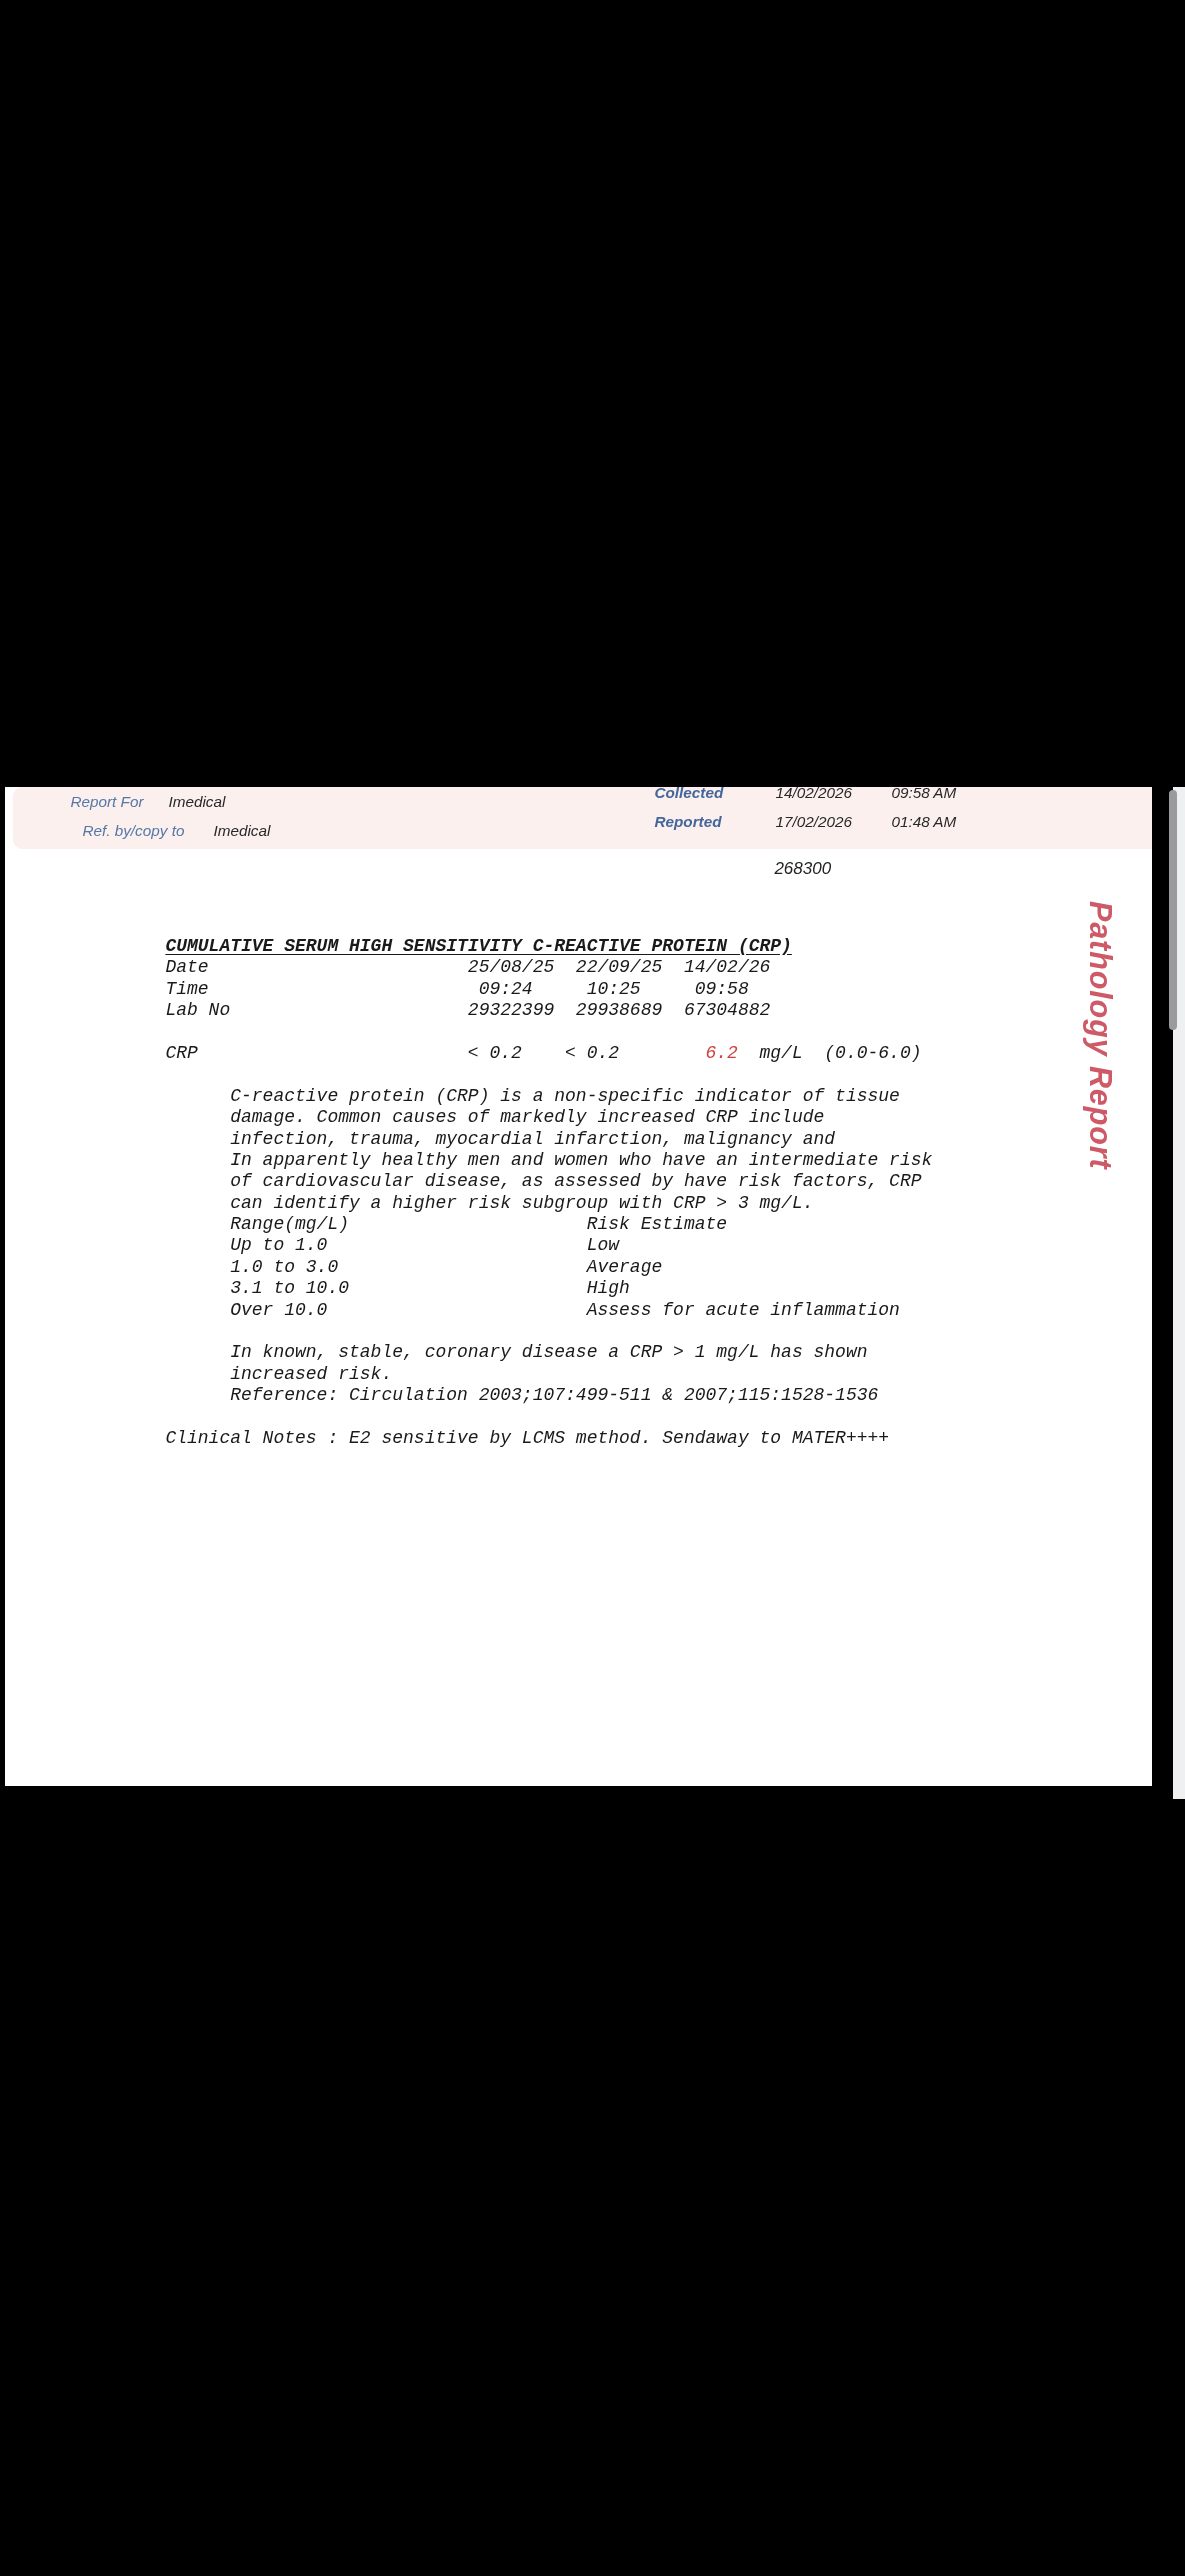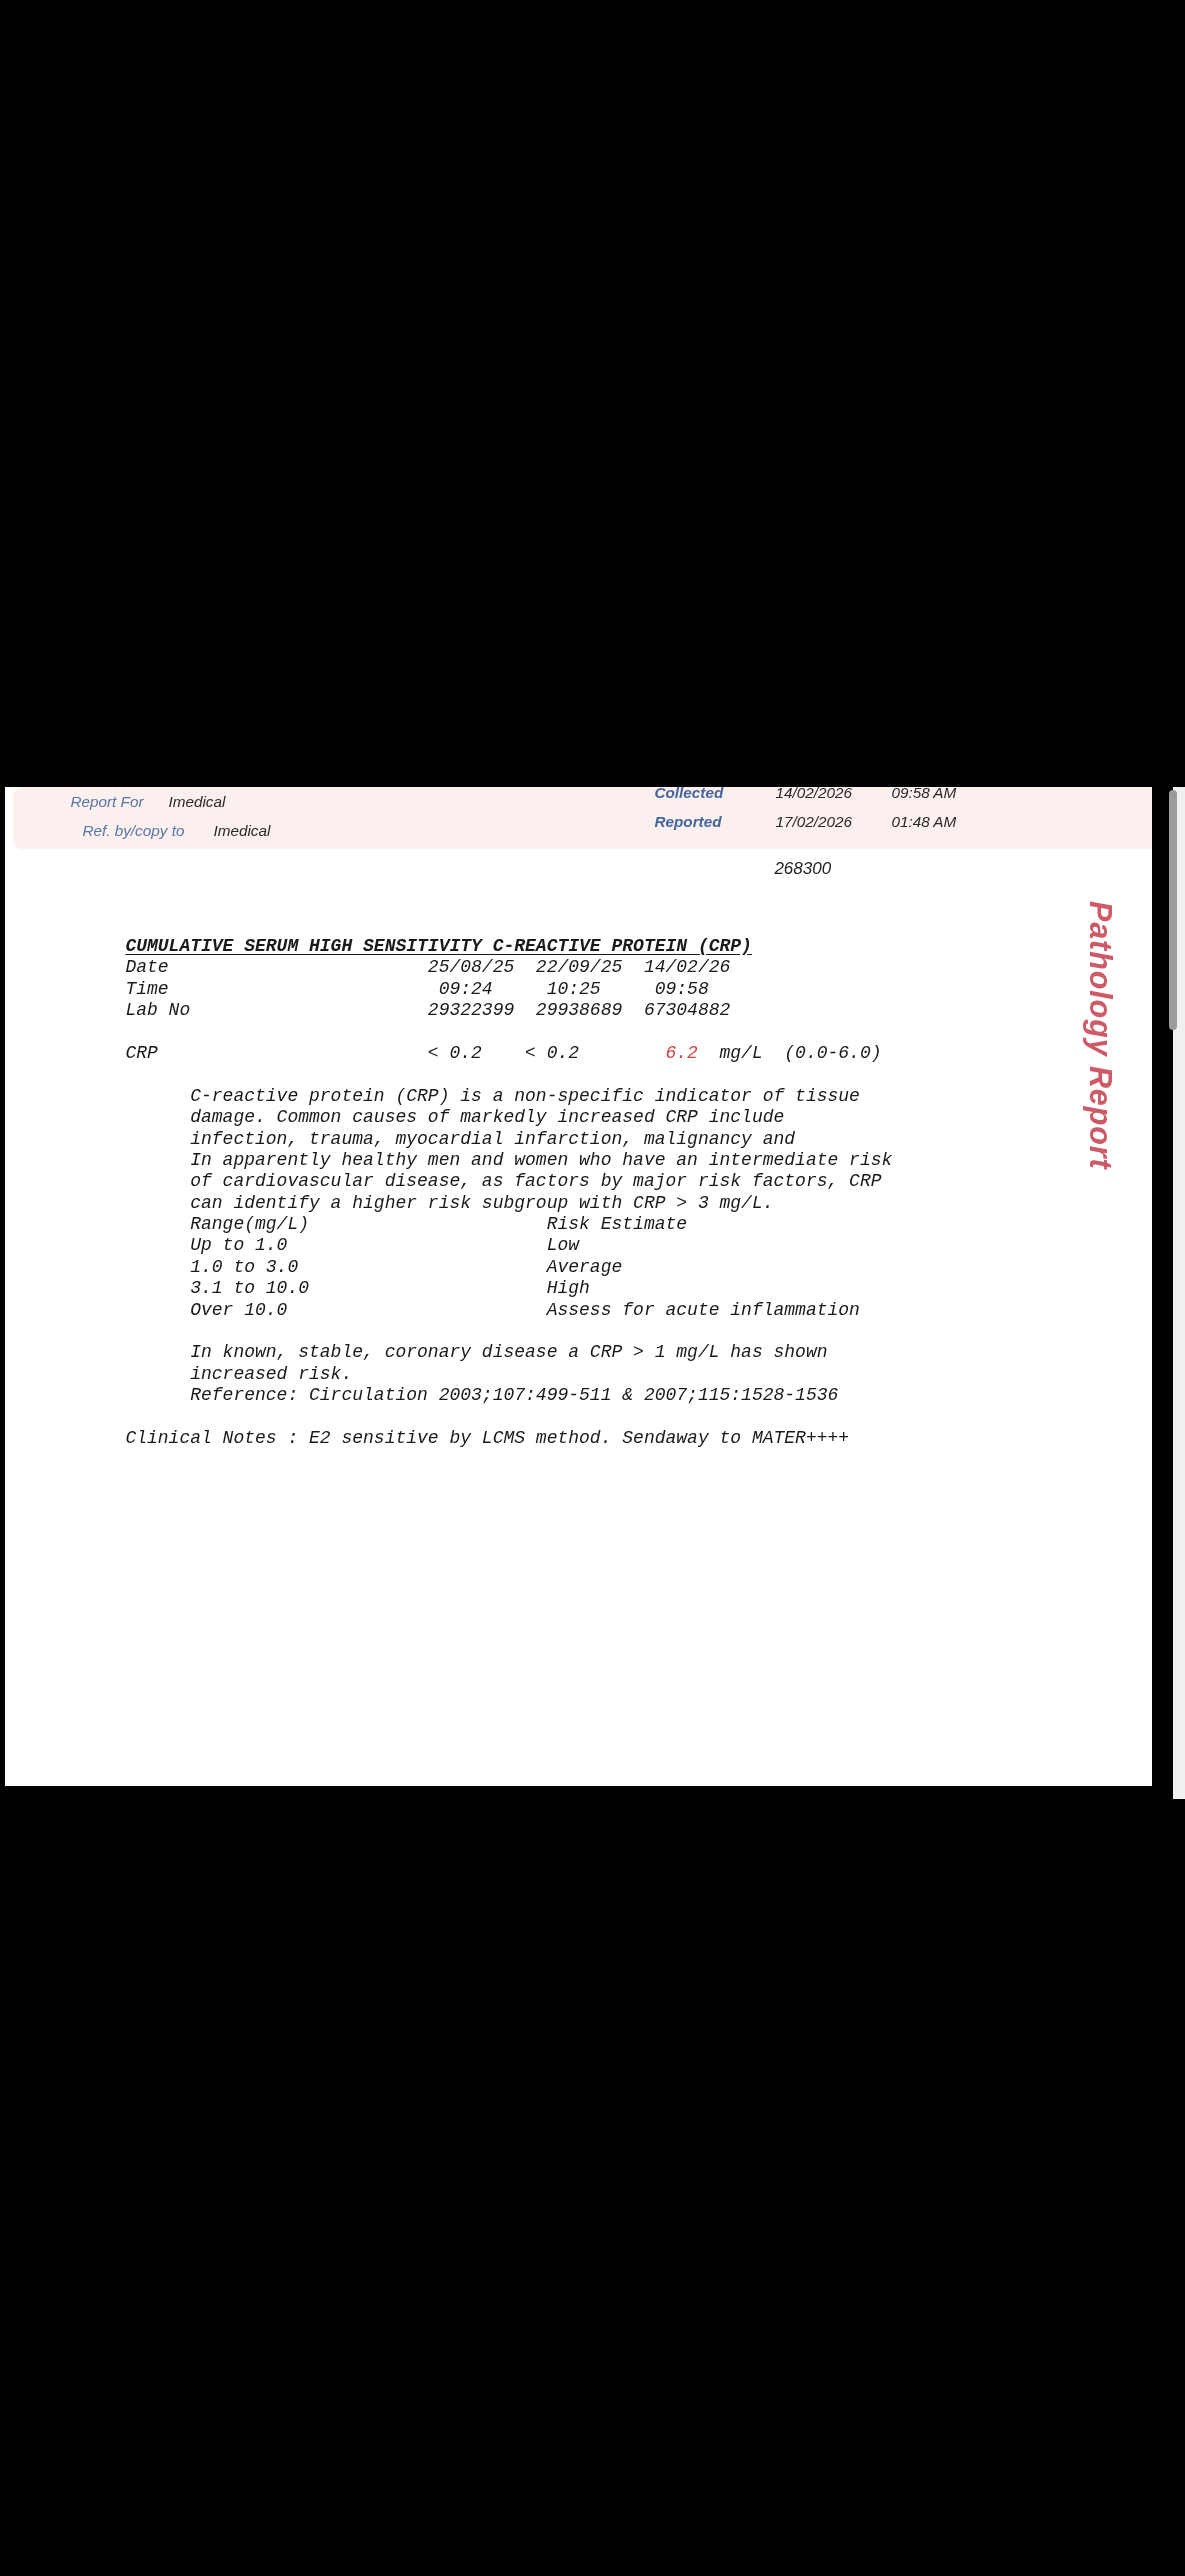--- a/index.html
+++ b/index.html
@@ -20,21 +20,21 @@
   }
   .hdr-label{position:absolute;font-size:15.3px;color:#5578a8;white-space:nowrap;}
   .hdr-label.bold{font-weight:bold;color:#44669c;}
   .hdr-value{position:absolute;font-size:15.3px;color:#28282a;white-space:nowrap;}
   .lab-no{position:absolute;left:769px;top:72px;font-size:17px;color:#222326;}
   .mono-block{
     position:absolute;left:120px;top:149px;
     font-family:"Liberation Mono", monospace;
     font-size:18px;line-height:21.4px;color:#1a1a1a;
   }
-  .mono-line{white-space:pre;height:21.4px;}
+  .mono-line{white-space:pre;height:21.4px;margin-left:40px;}
   .mono-line.title{font-weight:bold;text-decoration:underline;text-underline-offset:2.7px;}
   .red{color:#cf423f;}
   .watermark{
     position:absolute;left:1078px;top:114px;height:368px;
     writing-mode:vertical-rl;
     font-size:30.5px;font-weight:bold;color:#cd5a66;
     letter-spacing:0.9px;white-space:nowrap;
   }
   .doc-code{
     position:absolute;left:1146px;top:914px;height:84px;
@@ -78,21 +78,21 @@
       <div class="mono-line">Date                        25/08/25  22/09/25  14/02/26</div>
       <div class="mono-line">Time                         09:24     10:25     09:58</div>
       <div class="mono-line">Lab No                      29322399  29938689  67304882</div>
       <div class="mono-line">&nbsp;</div>
       <div class="mono-line"><span>CRP                         &lt; 0.2    &lt; 0.2        </span><span class="red">6.2</span><span>  mg/L  (0.0-6.0)</span></div>
       <div class="mono-line">&nbsp;</div>
       <div class="mono-line">      C-reactive protein (CRP) is a non-specific indicator of tissue</div>
       <div class="mono-line">      damage. Common causes of markedly increased CRP include</div>
       <div class="mono-line">      infection, trauma, myocardial infarction, malignancy and</div>
       <div class="mono-line">      In apparently healthy men and women who have an intermediate risk</div>
-      <div class="mono-line">      of cardiovascular disease, as factors by major risk factors, CRP</div>
+      <div class="mono-line">      of cardiovascular disease, as assessed by have risk factors, CRP</div>
       <div class="mono-line">      can identify a higher risk subgroup with CRP &gt; 3 mg/L.</div>
       <div class="mono-line">      Range(mg/L)                      Risk Estimate</div>
       <div class="mono-line">      Up to 1.0                        Low</div>
       <div class="mono-line">      1.0 to 3.0                       Average</div>
       <div class="mono-line">      3.1 to 10.0                      High</div>
       <div class="mono-line">      Over 10.0                        Assess for acute inflammation</div>
       <div class="mono-line">&nbsp;</div>
       <div class="mono-line">      In known, stable, coronary disease a CRP &gt; 1 mg/L has shown</div>
       <div class="mono-line">      increased risk.</div>
       <div class="mono-line">      Reference: Circulation 2003;107:499-511 &amp; 2007;115:1528-1536</div>

